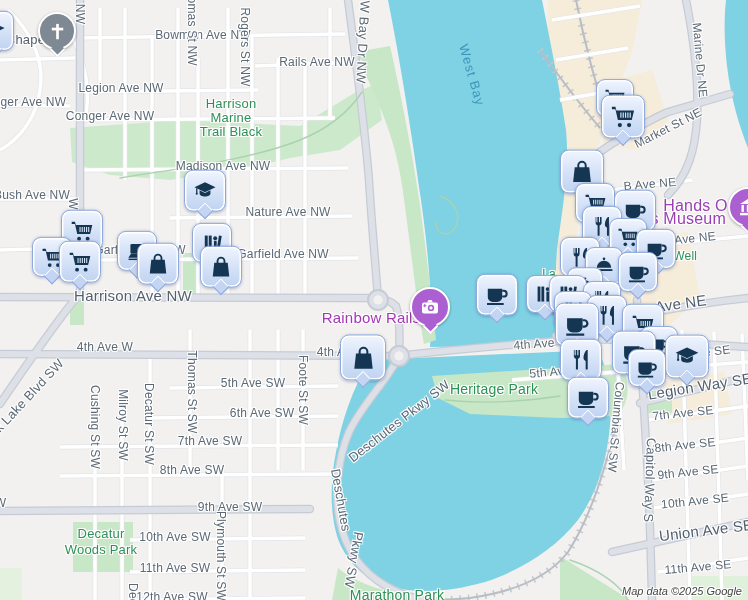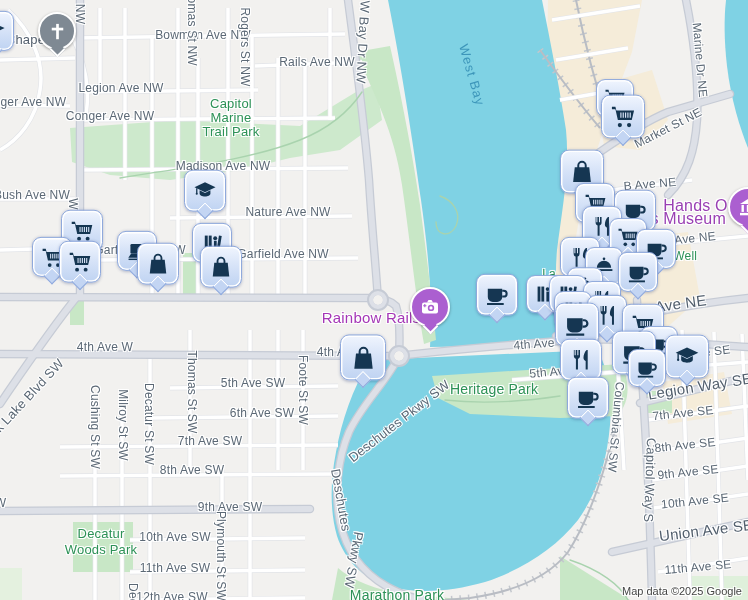--- a/index.html
+++ b/index.html
@@ -31,21 +31,21 @@
         transform:rotate(45deg);box-shadow:1px 1px 0 #fff inset;}
   .pin{position:absolute;pointer-events:auto;cursor:pointer;}
   .pin .disc{position:relative;border-radius:50%;border:2.5px solid #fff;
              box-shadow:0 1px 3px rgba(0,0,0,.35);display:flex;align-items:center;justify-content:center;}
   .pin .ptail{width:9px;height:9px;margin:-6px auto 0 auto;transform:rotate(45deg);
               border-right:2.5px solid #fff;border-bottom:2.5px solid #fff;}
   #glogo{position:absolute;left:8px;bottom:4px;font-size:25px;font-weight:bold;color:#ffffff;
          letter-spacing:-1px;text-shadow:0 0 3px rgba(60,64,67,.7),0 1px 2px rgba(60,64,67,.6);
          pointer-events:auto;cursor:pointer;}
   #attr{position:absolute;right:6px;bottom:3px;font-size:11px;color:#454545;
-        text-shadow:-1px -1px 0 #fff,1px -1px 0 #fff,-1px 1px 0 #fff,1px 1px 0 #fff;}
+        text-shadow:-1px -1px 0 #fff,1px -1px 0 #fff,-1px 1px 0 #fff,1px 1px 0 #fff;font-style:italic;}
 </style>
 </head>
 <body>
 
 <div id="stage">
 
   <svg id="base" width="748" height="600" viewBox="0 0 748 600">
 
     <rect x="0" y="0" width="748" height="600" fill="#f2f1ef"></rect>
 
@@ -320,20 +320,21 @@
       <div class="lbl st" style="left: 203px; top: 35px; transform: translate(-50%, -50%) rotate(0deg); text-align: right;">Bowman Ave NW</div>
       <div class="lbl st" style="left: 317px; top: 62px; transform: translate(-50%, -50%) rotate(0deg);">Rails Ave NW</div>
       <div class="lbl st" style="left: 121px; top: 88px; transform: translate(-50%, -50%) rotate(0deg);">Legion Ave NW</div>
       <div class="lbl st" style="left: 22px; top: 102px; transform: translate(-50%, -50%) rotate(0deg);">Conger Ave NW</div>
       <div class="lbl st" style="left: 110px; top: 116px; transform: translate(-50%, -50%) rotate(0deg);">Conger Ave NW</div>
       <div class="lbl st" style="left: 32px; top: 195px; transform: translate(-50%, -50%) rotate(0deg);">Bush Ave NW</div>
       <div class="lbl st" style="left: 223px; top: 166px; transform: translate(-50%, -50%) rotate(0deg);">Madison Ave NW</div>
       <div class="lbl st" style="left: 288px; top: 212px; transform: translate(-50%, -50%) rotate(0deg);">Nature Ave NW</div>
       <div class="lbl st" style="left: 140px; top: 250px; transform: translate(-50%, -50%) rotate(0deg);">Garfield Ave NW</div>
       <div class="lbl st" style="left: 283px; top: 254px; transform: translate(-50%, -50%) rotate(0deg);">Garfield Ave NW</div>
+      <div class="lbl st-lg" style="left: 133px; top: 295px; transform: translate(-50%, -50%) rotate(0deg);">Harrison Ave NW</div>
       <div class="lbl st" style="left: 105px; top: 347px; transform: translate(-50%, -50%) rotate(0deg);">4th Ave W</div>
       <div class="lbl st" style="left: 345px; top: 352px; transform: translate(-50%, -50%) rotate(0deg);">4th Ave W</div>
       <div class="lbl st" style="left: 253px; top: 383px; transform: translate(-50%, -50%) rotate(0deg);">5th Ave SW</div>
       <div class="lbl st" style="left: 262px; top: 413px; transform: translate(-50%, -50%) rotate(0deg);">6th Ave SW</div>
       <div class="lbl st" style="left: 210px; top: 441px; transform: translate(-50%, -50%) rotate(0deg);">7th Ave SW</div>
       <div class="lbl st" style="left: 192px; top: 470px; transform: translate(-50%, -50%) rotate(0deg);">8th Ave SW</div>
       <div class="lbl st" style="left: 230px; top: 507px; transform: translate(-50%, -50%) rotate(0deg);">9th Ave SW</div>
       <div class="lbl st" style="left: -26px; top: 503px; transform: translate(-50%, -50%) rotate(0deg);">9th Ave SW</div>
       <div class="lbl st" style="left: 175px; top: 537px; transform: translate(-50%, -50%) rotate(0deg);">10th Ave SW</div>
       <div class="lbl st" style="left: 175px; top: 568px; transform: translate(-50%, -50%) rotate(0deg);">11th Ave SW</div>
@@ -371,23 +372,23 @@
       <div class="lbl st" style="left: 695px; top: 501px; transform: translate(-50%, -50%) rotate(-6deg);">10th Ave SE</div>
       <div class="lbl st-lg" style="left: 706px; top: 530px; transform: translate(-50%, -50%) rotate(-7deg);">Union Ave SE</div>
       <div class="lbl st" style="left: 698px; top: 567px; transform: translate(-50%, -50%) rotate(-5deg);">11th Ave SE</div>
       <div class="lbl water" style="left: 472px; top: 75px; transform: translate(-50%, -50%) rotate(74deg);">West Bay</div>
       <div class="lbl chapel" style="left: 27px; top: 39px; transform: translate(-50%, -50%) rotate(0deg);">Chapel</div>
       <div class="lbl poi" style="left: 371px; top: 317px; transform: translate(-50%, -50%) rotate(0deg);">Rainbow Rails</div>
       <div class="lbl poi-lg" style="left: 700px; top: 206px; transform: translate(-50%, -50%) rotate(0deg);">Hands On</div>
       <div class="lbl poi-lg" style="left: 656px; top: 219px; transform: translate(-50%, -50%) rotate(0deg);">Children's Museum</div>
       <div class="lbl park" style="left: 680px; top: 256px; transform: translate(-50%, -50%) rotate(0deg);">n Well</div>
       <div class="lbl park" style="left: 549px; top: 274px; transform: translate(-50%, -50%) rotate(0deg);">La</div>
-      <div class="lbl park-md" style="left: 231px; top: 103px; transform: translate(-50%, -50%) rotate(0deg);">Capitol</div>
+      <div class="lbl park-md" style="left: 231px; top: 103px; transform: translate(-50%, -50%) rotate(0deg);">Harrison</div>
       <div class="lbl park-md" style="left: 231px; top: 117px; transform: translate(-50%, -50%) rotate(0deg);">Marine</div>
-      <div class="lbl park-md" style="left: 231px; top: 131px; transform: translate(-50%, -50%) rotate(0deg);">Trail Park</div>
+      <div class="lbl park-md" style="left: 231px; top: 131px; transform: translate(-50%, -50%) rotate(0deg);">Trail Black</div>
       <div class="lbl park-lg" style="left: 494px; top: 389px; transform: translate(-50%, -50%) rotate(0deg);">Heritage Park</div>
       <div class="lbl park-lg" style="left: 397px; top: 595px; transform: translate(-50%, -50%) rotate(0deg);">Marathon Park</div>
       <div class="lbl park-md" style="left: 101px; top: 533px; transform: translate(-50%, -50%) rotate(0deg);">Decatur</div>
       <div class="lbl park-md" style="left: 101px; top: 549px; transform: translate(-50%, -50%) rotate(0deg);">Woods Park</div>
     </div>
   <div id="markers">
       <div class="marker" style="left: -6px; top: 37px; transform: translate(-50%, -58%); z-index: 137;">
         <div class="bubble" style="width:38px;height:38px">
          <svg width="25" height="25">
            <use href="#i-grad"></use>

